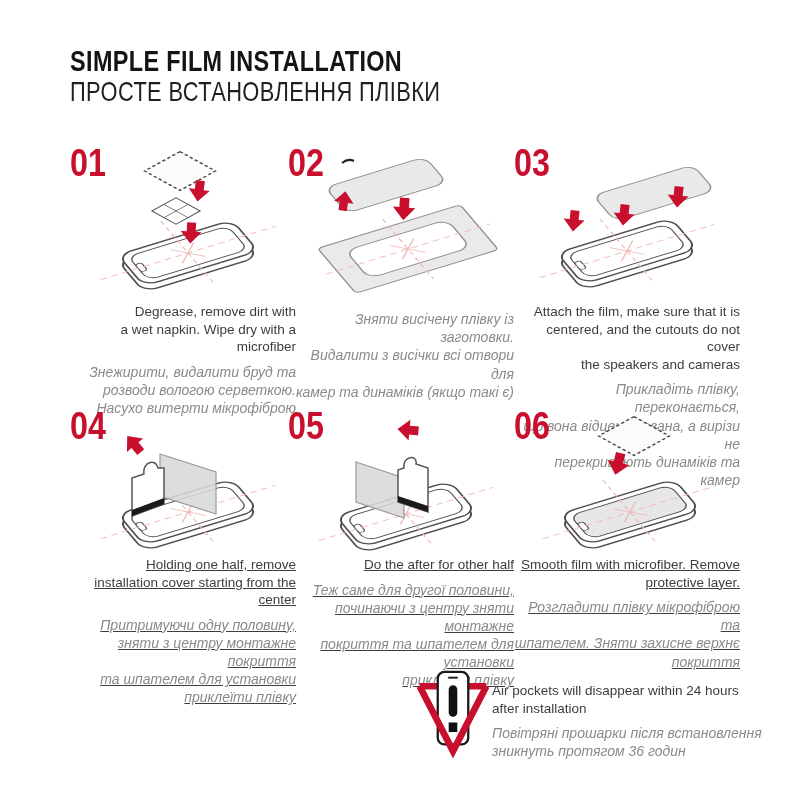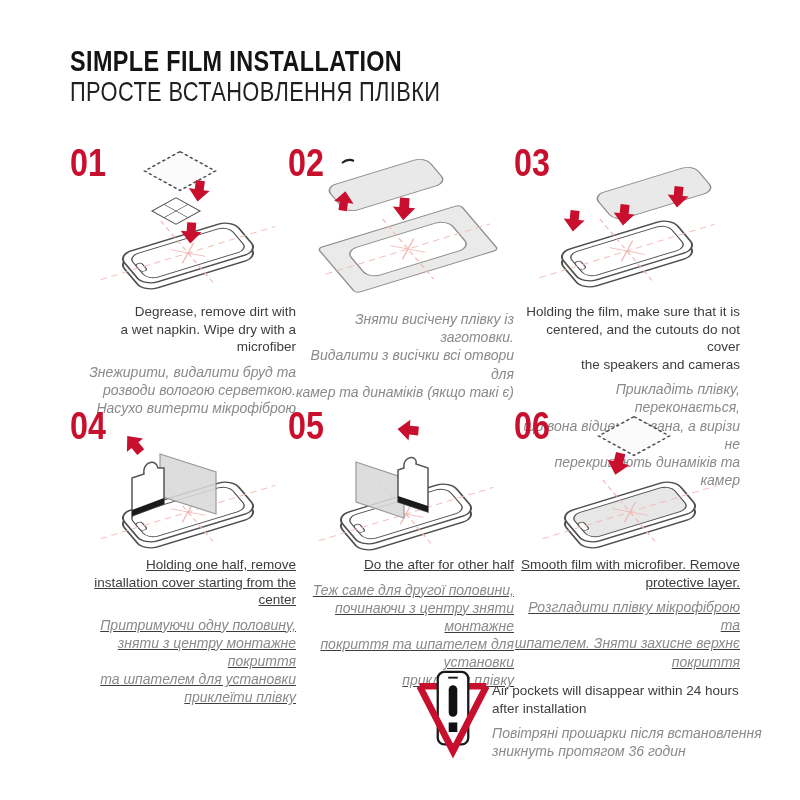--- a/index.html
+++ b/index.html
@@ -125,21 +125,21 @@
   <section class="cell" style="left:512px;top:145px">
     <div class="num">03</div>
     <svg class="illus" viewBox="0 0 225 145">
       <use href="#iso-phone" transform="translate(115,102)"></use>
       <use href="#iso-film" transform="translate(142,44)"></use>
       <use href="#arrow" transform="translate(62,72) rotate(6) scale(0.75)" fill="#c8102e"></use>
       <use href="#arrow" transform="translate(112,66) rotate(6) scale(0.75)" fill="#c8102e"></use>
       <use href="#arrow" transform="translate(166,48) rotate(6) scale(0.75)" fill="#c8102e"></use>
     </svg>
     <div class="txt">
-      <p class="en">Holding the film, make sure that it is
+      <p class="en">Attach the film, make sure that it is
 centered, and the cutouts do not cover
 the speakers and cameras</p>
       <p class="ua">Прикладіть плівку, переконається,
 що вона відцентрована, а вирізи не
 перекривають динаміків та камер</p>
     </div>
   </section>
 
   <section class="cell row2" style="left:68px;top:408px">
     <div class="num">04</div>

